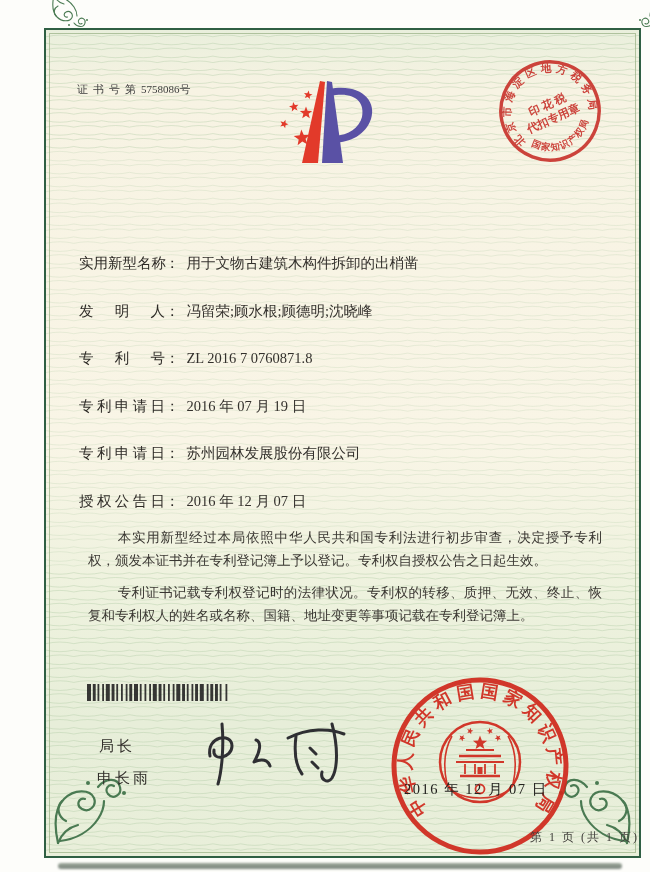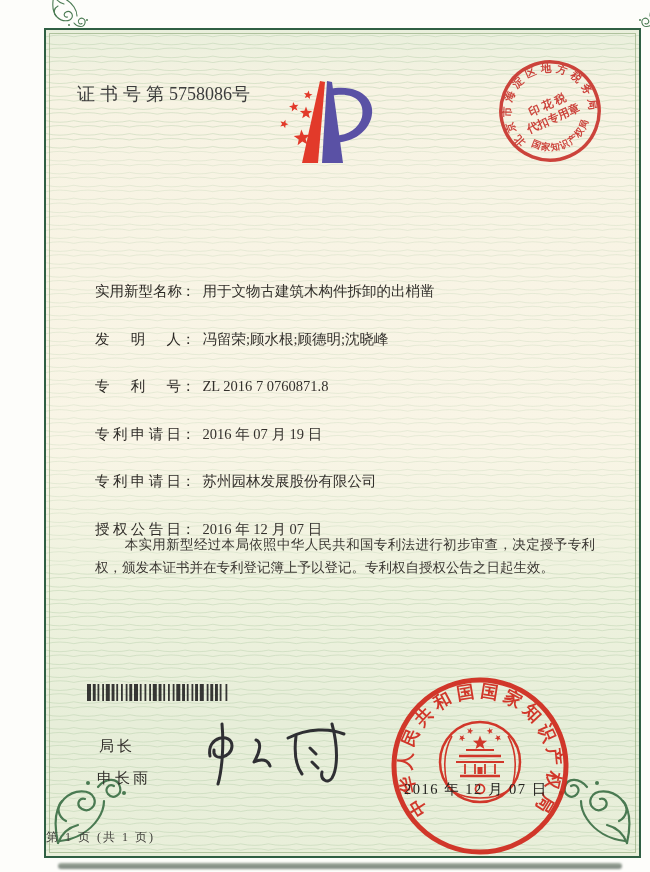--- a/index.html
+++ b/index.html
@@ -4,40 +4,40 @@
 <style>
   html,body{margin:0;padding:0;background:#fdfdfa;}
   .page{position:relative;width:650px;height:872px;overflow:hidden;
         font-family:"Liberation Serif","DejaVu Serif",serif;color:#2e2b28;}
   .cert{position:absolute;left:44px;top:28px;width:597px;height:830px;
         border:2px solid var(--border-green,#2f5f43);box-sizing:border-box;
         background:linear-gradient(180deg,#e9efdc 0%,#f7f3e3 7%,#f9f5e6 50%,#eef2de 68%,#e7eed9 84%,#e9efda 100%);}
   .frame-inner{position:absolute;inset:3px;border:1px solid rgba(150,175,130,.7);pointer-events:none;}
   #waves{position:absolute;inset:0;width:100%;height:100%;}
   .abs{position:absolute;}
-  .cert-no{left:31px;top:52px;font-size:18px;color:#3c3c3c;}
+  .cert-no{left:31px;top:52px;font-size:11px;color:#3c3c3c;}
   .cert-no .sp{letter-spacing:5px;}
   .title{left:0;top:140px;width:100%;text-align:center;font-size:30px;font-weight:700;
          letter-spacing:9px;color:#1f1d1b;}
   .fields{left:33px;top:224px;width:540px;font-size:14.5px;}
-  .f-row{position:absolute;left:16px;white-space:nowrap;margin-top:28px;}
+  .f-row{position:absolute;left:0;white-space:nowrap;}
   .f-label{display:inline-block;width:86px;text-align:justify;text-align-last:justify;color:#2d2a26;}
   .f-colon{display:inline-block;}
   .f-value{padding-left:7px;color:#33302c;}
   .paras{left:33px;top:487px;width:532px;font-size:13.5px;line-height:23px;
          text-align:justify;color:#3a3732;}
-  .paras p{margin:16px;text-indent:2.2em;}
+  .paras p{margin:9px;text-indent:2.2em;}
   .barcode{left:41px;top:654px;width:170px;height:17px;}
   .signer{font-size:15px;letter-spacing:3px;color:#2f2c28;}
   .sig-svg{left:146px;top:682px;width:170px;height:85px;}
   .seal-svg{left:342px;top:644px;width:184px;height:184px;opacity:.92;}
   .seal-date{left:358px;top:750px;font-size:14.5px;letter-spacing:1.5px;color:#23221f;}
   .tax-svg{left:450px;top:25px;width:108px;height:112px;opacity:.9;}
   .logo-svg{left:215px;top:45px;width:130px;height:95px;}
-  .footer{left:0;top:799px;width:100%;text-align:left;font-size:12px;letter-spacing:2px;color:#41403c;}
+  .footer{left:0;top:799px;width:100%;text-align:right;font-size:12px;letter-spacing:2px;color:#41403c;}
   .orn{position:absolute;width:84px;height:84px;}
   #orn-bl{left:6px;bottom:9px;}
   #orn-br{right:6px;bottom:9px;transform:scaleX(-1);}
   #orn-tl{left:5px;top:5px;transform:scale(.5) scaleY(-1);transform-origin:top left;}
   #orn-tr{right:5px;top:5px;transform:scale(.5) scale(-1,-1);transform-origin:top right;}
   .orn path{stroke:var(--orn-green,#4a7a52);stroke-width:2.2;fill:none;stroke-linecap:round;}
   .orn circle{fill:var(--orn-green,#4a7a52);}
   .scan-edge{position:absolute;left:58px;right:28px;bottom:3px;height:6px;
              background:linear-gradient(#71816f,#45534a);opacity:.7;filter:blur(1px);border-radius:3px;}
   
@@ -265,20 +265,21 @@
       <div class="f-row" style="top:0"><span class="f-label">实用新型名称</span><span class="f-colon">：</span><span class="f-value">用于文物古建筑木构件拆卸的出梢凿</span></div>
       <div class="f-row" style="top:47.5px"><span class="f-label">发明人</span><span class="f-colon">：</span><span class="f-value">冯留荣;顾水根;顾德明;沈晓峰</span></div>
       <div class="f-row" style="top:95px"><span class="f-label">专利号</span><span class="f-colon">：</span><span class="f-value">ZL 2016 7 0760871.8</span></div>
       <div class="f-row" style="top:142.5px"><span class="f-label">专利申请日</span><span class="f-colon">：</span><span class="f-value">2016 年 07 月 19 日</span></div>
       <div class="f-row" style="top:190px"><span class="f-label">专利申请日</span><span class="f-colon">：</span><span class="f-value">苏州园林发展股份有限公司</span></div>
       <div class="f-row" style="top:237.5px"><span class="f-label">授权公告日</span><span class="f-colon">：</span><span class="f-value">2016 年 12 月 07 日</span></div>
     </div>
 
     <div class="abs paras">
       <p>本实用新型经过本局依照中华人民共和国专利法进行初步审查，决定授予专利权，颁发本证书并在专利登记簿上予以登记。专利权自授权公告之日起生效。</p>
+      <p>专利证书记载专利权登记时的法律状况。专利权的转移、质押、无效、终止、恢复和专利权人的姓名或名称、国籍、地址变更等事项记载在专利登记簿上。</p>
     </div>
 
     <svg class="abs barcode" id="barcode" viewBox="0 0 170 17" preserveAspectRatio="none">
         <rect x="0.0" y="0" width="4.0" height="17" class="bar"></rect>
         <rect x="5.8" y="0" width="2.9" height="17" class="bar"></rect>
         <rect x="10.5" y="0" width="1.8" height="17" class="bar"></rect>
         <rect x="15.2" y="0" width="1.8" height="17" class="bar"></rect>
         <rect x="18.8" y="0" width="4.0" height="17" class="bar"></rect>
         <rect x="24.6" y="0" width="2.9" height="17" class="bar"></rect>
         <rect x="29.3" y="0" width="1.8" height="17" class="bar"></rect>

